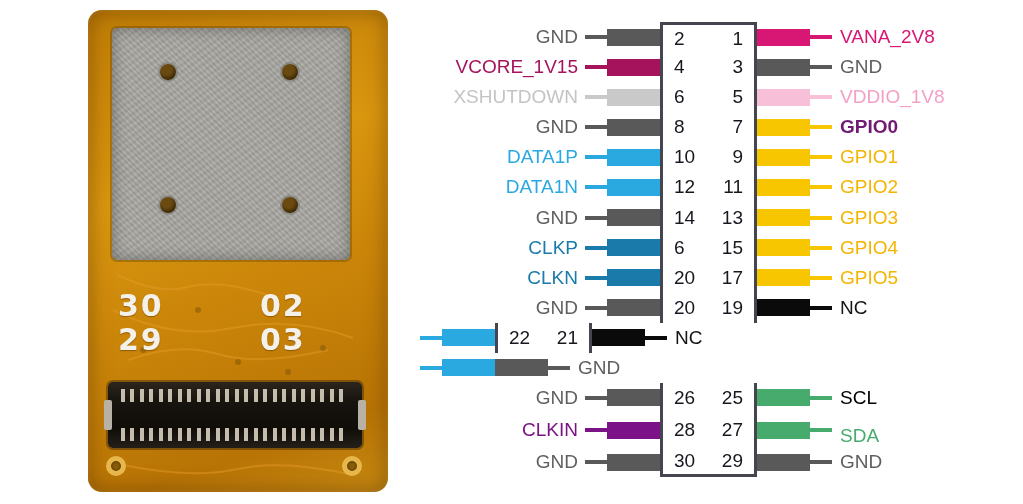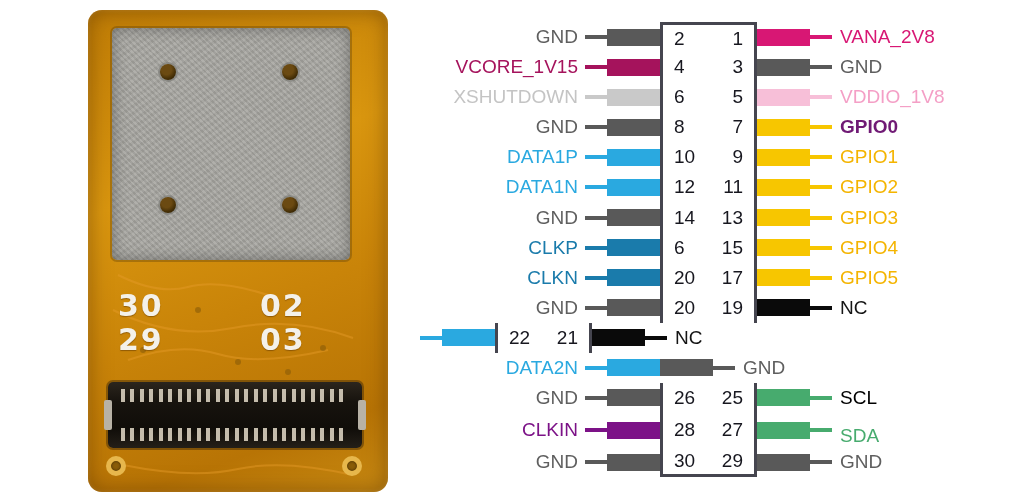--- a/index.html
+++ b/index.html
@@ -243,21 +243,20 @@
       <span class="cell">
         <span class="num">22</span>
         <span class="num">21</span>
       </span>
       <span class="pad" style="background-color: rgb(10, 10, 10);"></span>
       <span class="wire" style="background-color: rgb(10, 10, 10);"></span>
       <span class="lbl r" style="color: rgb(21, 21, 21);">NC</span>
     </div>
 
     <div class="pin-row">
-      <span class="lbl l" style="color: rgb(42, 169, 224);">DATA2N</span>
       <span class="wire" style="background-color: rgb(42, 169, 224);"></span>
       <span class="pad" style="background-color: rgb(42, 169, 224);"></span>
       <span class="pad" style="background-color: rgb(89, 89, 89);"></span>
       <span class="wire" style="background-color: rgb(89, 89, 89);"></span>
       <span class="lbl r" style="color: rgb(95, 95, 95);">GND</span>
     </div>
 
     <div class="pin-row">
       <span class="lbl l" style="color: rgb(95, 95, 95);">GND</span>
       <span class="wire" style="background-color: rgb(89, 89, 89);"></span>

